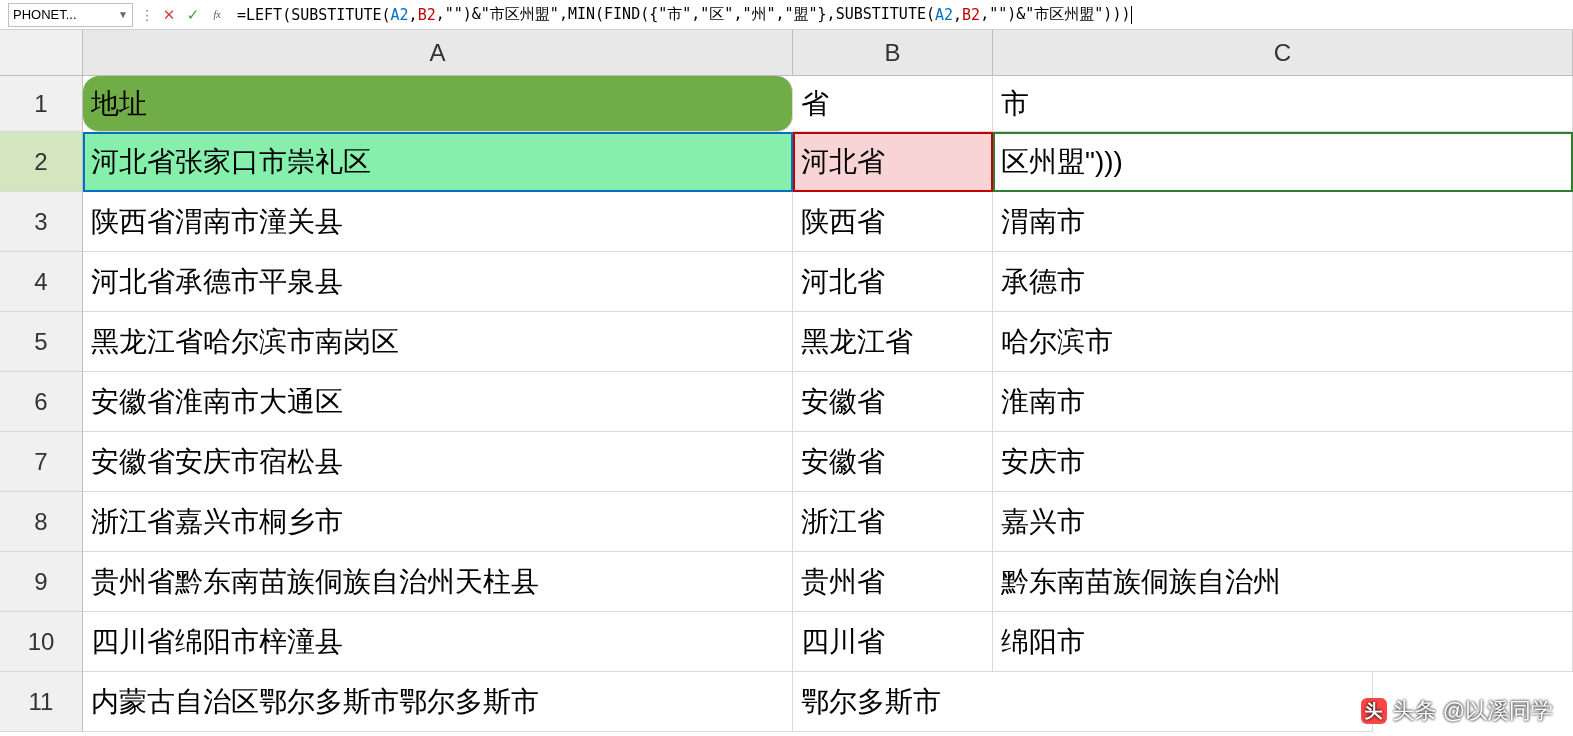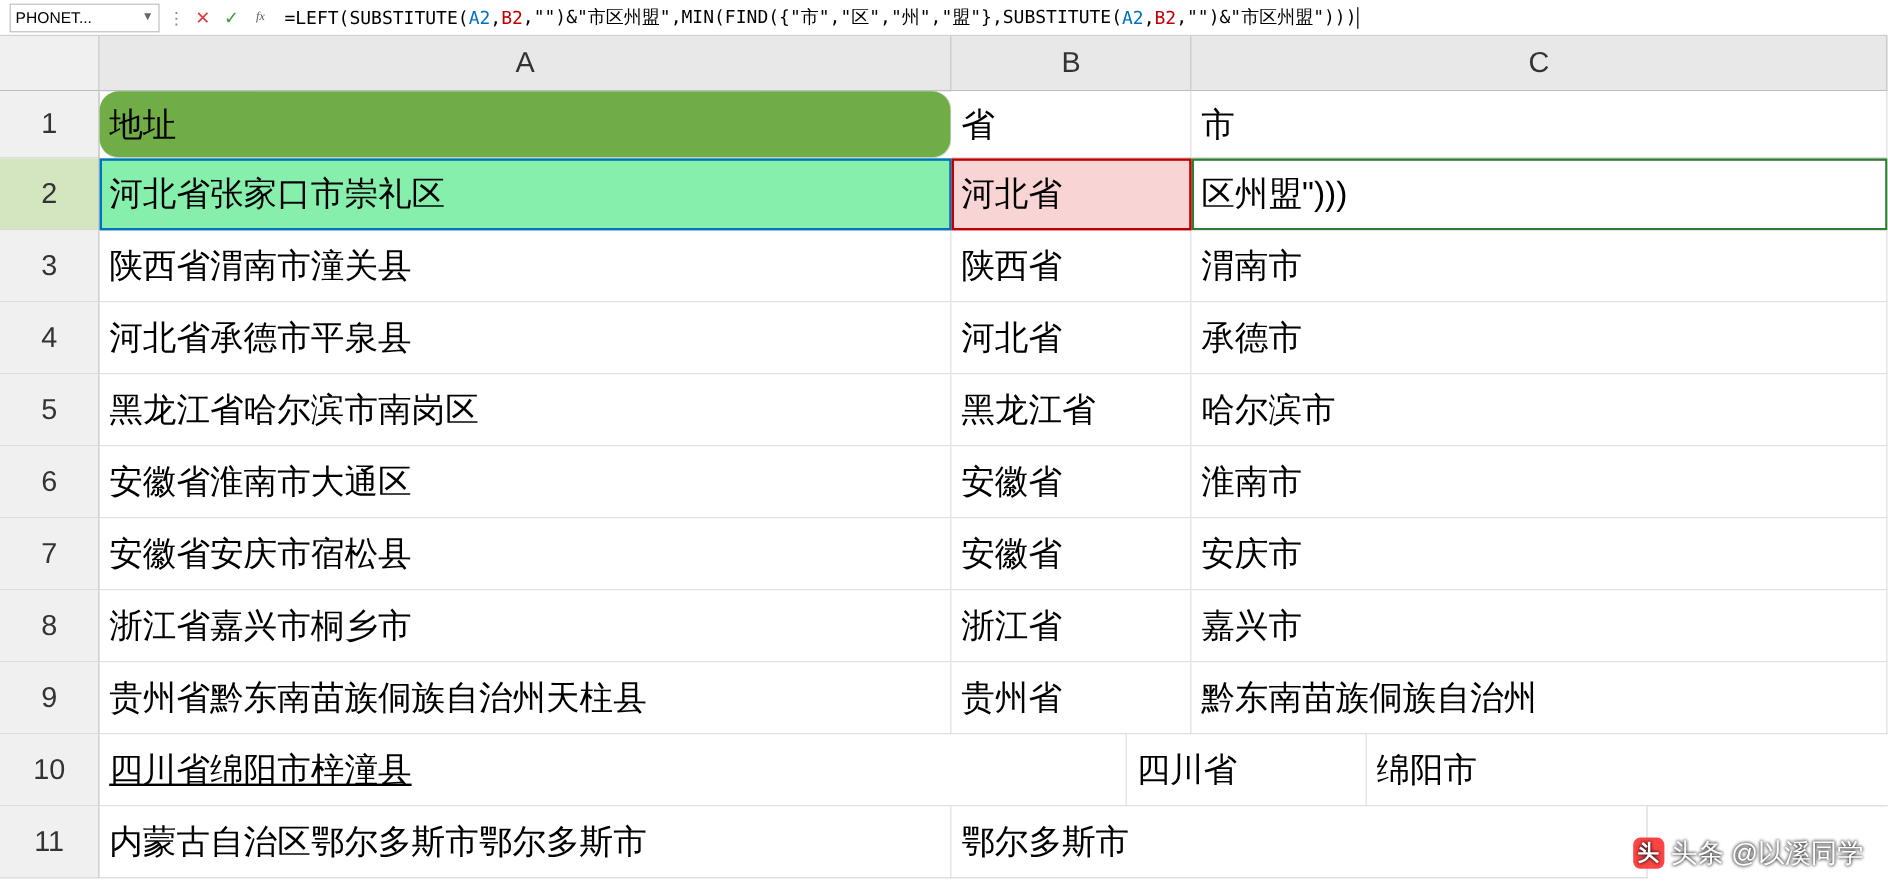--- a/index.html
+++ b/index.html
@@ -285,21 +285,21 @@
         <div class="cell" style="width: 710px; height: 60px;">浙江省嘉兴市桐乡市</div>
         <div class="cell" style="width: 200px; height: 60px;">浙江省</div>
         <div class="cell" style="width: 580px; height: 60px;">嘉兴市</div>
       </div>
       <div class="row">
         <div class="cell" style="width: 710px; height: 60px;">贵州省黔东南苗族侗族自治州天柱县</div>
         <div class="cell" style="width: 200px; height: 60px;">贵州省</div>
         <div class="cell" style="width: 580px; height: 60px;">黔东南苗族侗族自治州</div>
       </div>
       <div class="row">
-        <div class="cell" style="width: 856px; height: 60px; text-decoration: underline;">四川省绵阳市梓潼县</div>
+        <div class="cell" style="width: 710px; height: 60px;">四川省绵阳市梓潼县</div>
         <div class="cell" style="width: 200px; height: 60px;">四川省</div>
         <div class="cell" style="width: 580px; height: 60px;">绵阳市</div>
       </div>
       <div class="row">
         <div class="cell" style="width: 710px; height: 60px;">内蒙古自治区鄂尔多斯市鄂尔多斯市</div>
         <div class="cell" style="width: 580px; height: 60px;">鄂尔多斯市</div>
       </div>
     </div>
 
   <div class="ref-outline blue" id="ref-a2" style="left: 83px; top: 102px; width: 710px; height: 60px;"></div>

